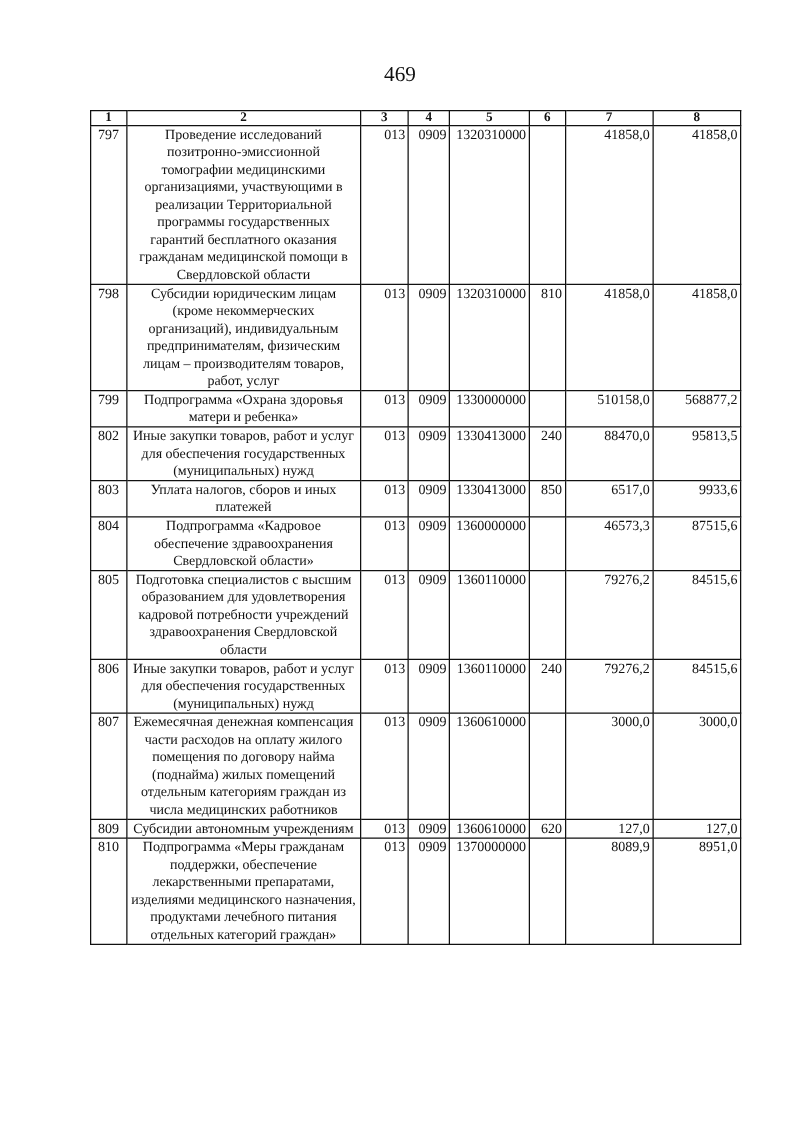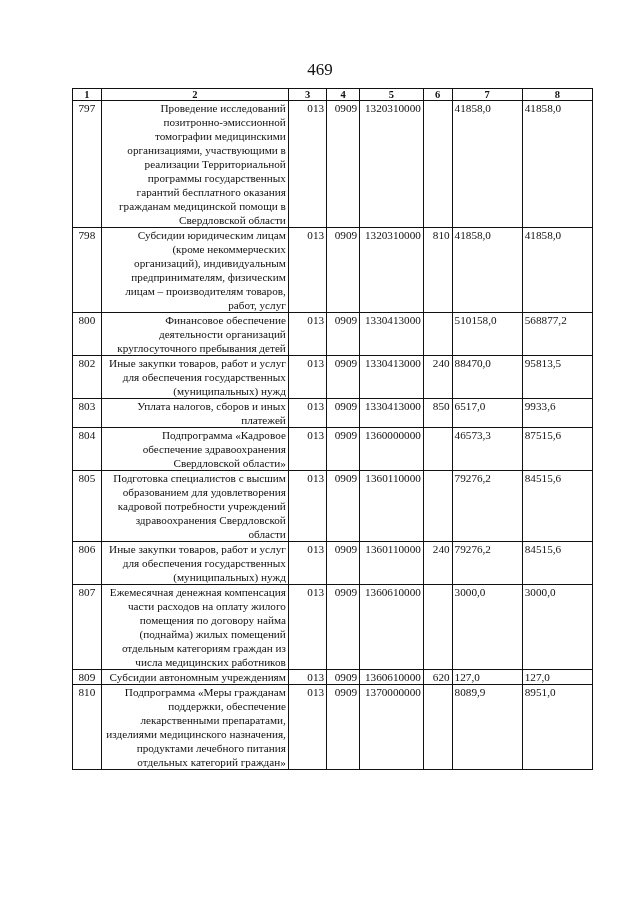--- a/index.html
+++ b/index.html
@@ -1,27 +1,27 @@
 <!DOCTYPE html>
 <html><head>
 <meta charset="utf-8">
 <style>
   html, body { margin: 0; padding: 0; background: #ffffff; }
   body { width: 640px; height: 905px; position: relative; overflow: hidden;
          font-family: "Liberation Serif", "DejaVu Serif", serif; color: #111; }
-  .page-number { position: absolute; top: 60px; left: 0; width: 640px; text-align: center;
+  .page-number { position: absolute; top: 50px; left: 0; width: 640px; text-align: center;
                  font-size: 17px; }
   table.budget { position: absolute; top: 88px; left: 72px; width: 521px;
                  border-collapse: collapse; table-layout: fixed; font-size: 11.2px; line-height: 14px; }
   table.budget td, table.budget th { border: 1px solid #111; padding: 0 2px; vertical-align: top; }
   table.budget thead th { font-weight: bold; text-align: center; height: 11px; line-height: 11px; font-size: 10.5px; border-width: 1.5px; }
   td.num { text-align: center; }
-  td.desc { text-align: right; padding-left: 2px; }
+  td.desc { text-align: center; padding-left: 2px; }
   td.code { text-align: right; }
-  td.amt { text-align: left; vertical-align: bottom; padding-right: 1px; }
+  td.amt { text-align: right; vertical-align: bottom; padding-right: 1px; }
   .c1 { width: 27px; } .c2 { width: 176px; } .c3 { width: 36px; } .c4 { width: 31px; }
   .c5 { width: 60px; } .c6 { width: 27px; } .c7 { width: 66px; } .c8 { width: 66px; }
 </style>
 </head>
 <body>
 
 <div class="page-number">469</div>
 
 <table class="budget">
   <colgroup>
@@ -61,25 +61,25 @@
         <td class="num">798</td>
         <td class="desc">Субсидии юридическим лицам (кроме некоммерческих организаций), индивидуальным предпринимателям, физическим лицам – производителям товаров, работ, услуг</td>
         <td class="code">013</td>
         <td class="code">0909</td>
         <td class="code">1320310000</td>
         <td class="code">810</td>
         <td class="amt">41858,0</td>
         <td class="amt">41858,0</td>
       </tr>
       <tr>
-        <td class="num">800</td>
-        <td class="desc">Финансовое обеспечение деятельности организаций круглосуточного пребывания детей</td>
+        <td class="num">799</td>
+        <td class="desc">Подпрограмма «Охрана здоровья матери и ребенка»</td>
         <td class="code">013</td>
         <td class="code">0909</td>
-        <td class="code">1330413000</td>
+        <td class="code">1330000000</td>
         <td class="code"></td>
         <td class="amt">510158,0</td>
         <td class="amt">568877,2</td>
       </tr>
       <tr>
         <td class="num">802</td>
         <td class="desc">Иные закупки товаров, работ и услуг для обеспечения государственных (муниципальных) нужд</td>
         <td class="code">013</td>
         <td class="code">0909</td>
         <td class="code">1330413000</td>

